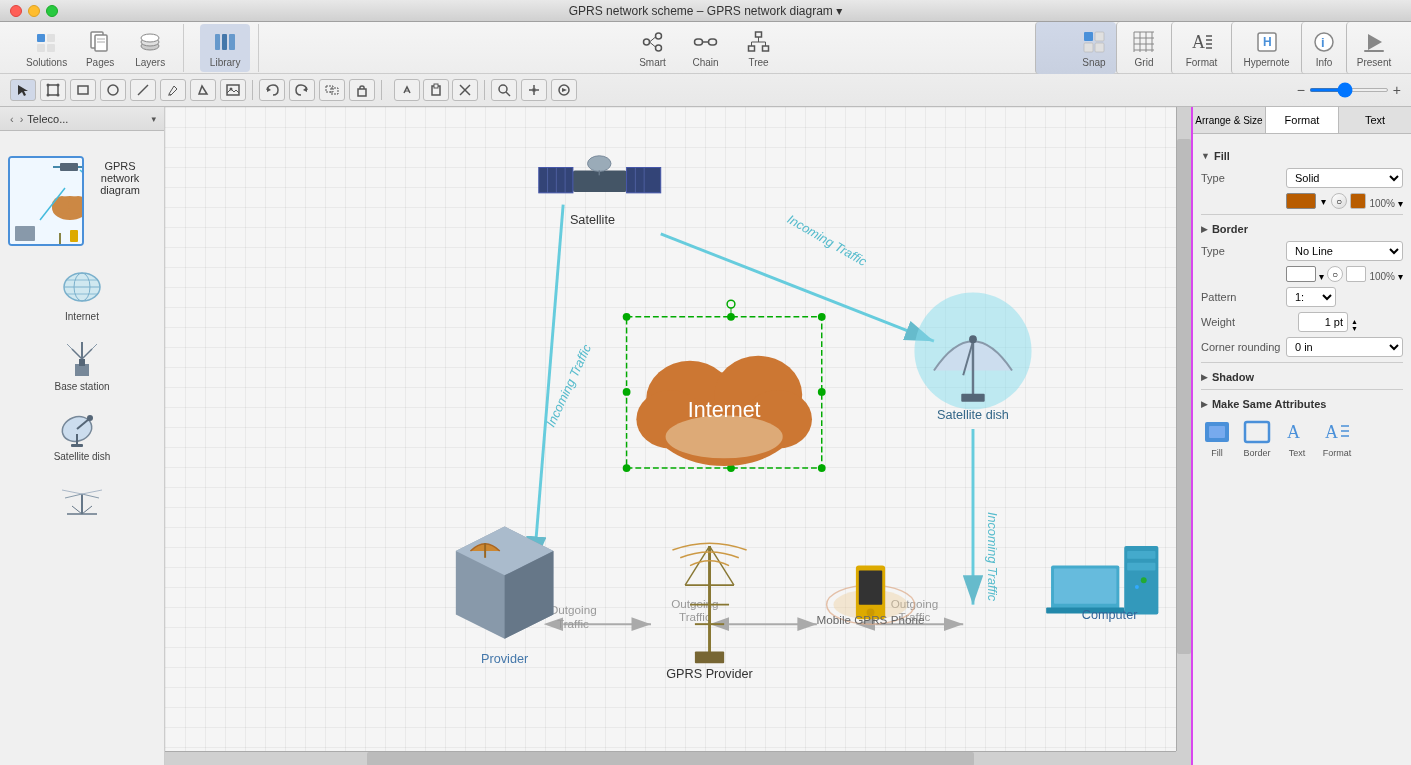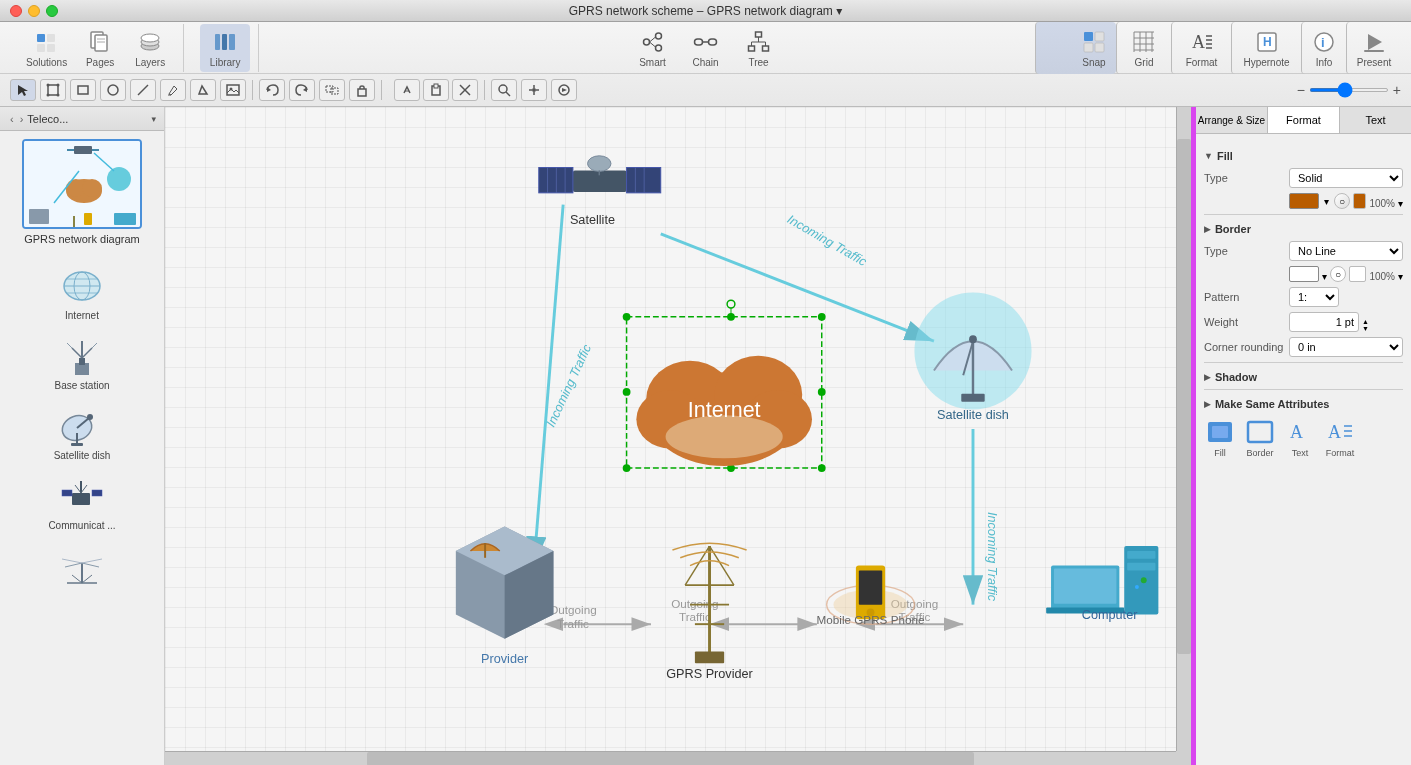--- a/index.html
+++ b/index.html
@@ -48,21 +48,21 @@
     .sidebar-item { display: flex; flex-direction: column; align-items: center; padding: 6px 4px; cursor: pointer; }
     .sidebar-item-icon { width: 50px; height: 45px; display: flex; align-items: center; justify-content: center; }
     .sidebar-item-label { font-size: 10px; color: #444; text-align: center; margin-top: 2px; }
 
     
     .main-canvas { flex: 1; background: #888; position: relative; overflow: hidden; }
     .canvas-area { position: absolute; top: 0; left: 0; right: 15px; bottom: 15px; background: white; margin: 0; }
     .canvas-bg { width: 100%; height: 100%; background: #f5f5f5; position: relative; overflow: hidden; }
 
     
-    .right-panel { width: 220px; background: #f0f0f0; border-left: 5px solid #d946ef; display: flex; flex-direction: column; }
+    .right-panel { width: 220px; background: #f0f0f0; border-left: 2px solid #d946ef; display: flex; flex-direction: column; }
     .panel-tabs { display: flex; border-bottom: 1px solid #bbb; }
     .panel-tab { flex: 1; height: 26px; display: flex; align-items: center; justify-content: center; font-size: 11px; cursor: pointer; background: #e0e0e0; border-right: 1px solid #bbb; }
     .panel-tab:last-child { border-right: none; }
     .panel-tab.active { background: white; font-weight: 500; }
     .panel-tab-arrange { font-size: 10px; }
 
     .panel-content { flex: 1; padding: 8px; overflow-y: auto; }
     .section-header { display: flex; align-items: center; gap: 4px; margin-bottom: 6px; margin-top: 8px; cursor: pointer; }
     .section-arrow { font-size: 9px; color: #555; }
     .section-title { font-size: 11px; font-weight: 600; color: #333; }
@@ -381,21 +381,21 @@
   <div class="left-panel">
     <div class="panel-header">
       <span class="nav-arrow">‹</span>
       <span class="nav-arrow">›</span>
       <span class="panel-breadcrumb">Teleco...</span>
       <span class="panel-dropdown">▾</span>
     </div>
 
     <div class="thumbnail-area">
 
-      <div style="display:flex;flex-direction:column;align-items:center;">
+      <div style="display:flex;flex-direction:row;align-items:flex-start;margin-top:17px;">
         <div class="diagram-thumbnail">
           <svg width="120" height="90" viewBox="0 0 120 90">
 
             <rect width="120" height="90" fill="#f0f8ff"></rect>
 
             <rect x="50" y="5" width="18" height="8" fill="#556677" rx="1"></rect>
             <line x1="43" y1="9" x2="50" y2="9" stroke="#4488aa" stroke-width="2"></line>
             <line x1="68" y1="9" x2="75" y2="9" stroke="#4488aa" stroke-width="2"></line>
 
             <ellipse cx="60" cy="50" rx="18" ry="12" fill="#cc8844"></ellipse>
@@ -458,34 +458,20 @@
             <line x1="20" y1="25" x2="32" y2="15" stroke="#556677" stroke-width="2"></line>
             <circle cx="33" cy="14" r="3" fill="#556677"></circle>
             <line x1="20" y1="30" x2="20" y2="42" stroke="#556677" stroke-width="2"></line>
             <rect x="14" y="40" width="12" height="3" fill="#556677" rx="1"></rect>
           </svg>
         </div>
         <span class="sidebar-item-label">Satellite dish</span>
       </div>
 
 
-      <div class="sidebar-item">
-        <div class="sidebar-item-icon">
-          <svg width="50" height="45" viewBox="0 0 50 45">
-            <rect x="15" y="20" width="18" height="12" fill="#445566" rx="1"></rect>
-            <line x1="24" y1="20" x2="24" y2="8" stroke="#445566" stroke-width="2"></line>
-            <line x1="18" y1="12" x2="24" y2="20" stroke="#556677" stroke-width="1"></line>
-            <line x1="30" y1="12" x2="24" y2="20" stroke="#556677" stroke-width="1"></line>
-
-            <rect x="5" y="17" width="10" height="6" fill="#334488" stroke="#4455aa" stroke-width="0.5"></rect>
-            <rect x="35" y="17" width="10" height="6" fill="#334488" stroke="#4455aa" stroke-width="0.5"></rect>
-          </svg>
-        </div>
-        <span class="sidebar-item-label">Communicat ...</span>
-      </div>
 
 
       <div class="sidebar-item">
         <div class="sidebar-item-icon">
           <svg width="50" height="45" viewBox="0 0 50 45">
             <line x1="25" y1="40" x2="25" y2="20" stroke="#667788" stroke-width="2"></line>
             <line x1="10" y1="40" x2="40" y2="40" stroke="#667788" stroke-width="1.5"></line>
             <line x1="15" y1="32" x2="25" y2="40" stroke="#667788" stroke-width="1"></line>
             <line x1="35" y1="32" x2="25" y2="40" stroke="#667788" stroke-width="1"></line>
             <line x1="8" y1="24" x2="25" y2="20" stroke="#889aaa" stroke-width="1"></line>
@@ -743,21 +729,21 @@
           <select class="prop-select" style="width:50px;flex:none;">
             <option>1:</option>
             <option>2:</option>
           </select>
         </div>
       </div>
 
       <div class="prop-row">
         <span class="prop-label">Weight</span>
         <div class="prop-control">
-          <input type="text" class="prop-input-num" value="1 pt" style="width: 70px;">
+          <input type="text" class="prop-input-num" value="1 pt" style="width: 50px; margin-left: 12px;">
           <div class="spinner-btn">
             <span class="spin-up">▲</span>
             <span class="spin-down">▼</span>
           </div>
         </div>
       </div>
 
       <div class="prop-row">
         <span class="prop-label">Corner rounding</span>
         <div class="prop-control">

